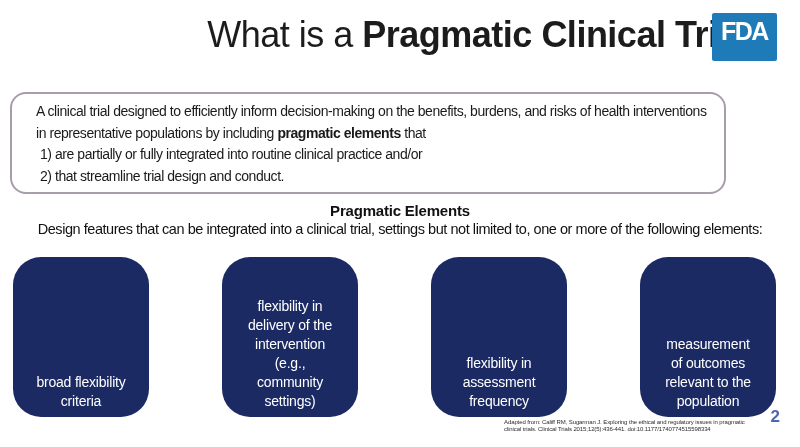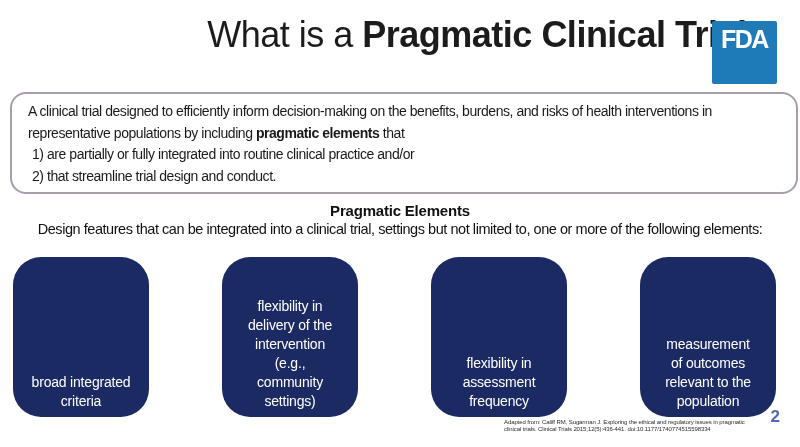--- a/index.html
+++ b/index.html
@@ -27,45 +27,44 @@
     color: #1c1c1c;
     white-space: nowrap;
   }
   .title .emph { font-weight: 700; }
 
   .fda-logo {
     position: absolute;
     left: 712px;
     top: 13px;
     width: 65px;
-    height: 63px;
+    height: 48px;
     background: var(--fda-blue, #1f7ab8);
     border-radius: 2px;
     text-align: center;
-    margin-top: 8px;
   }
   .fda-logo .fda-text {
     display: inline-block;
     margin-top: 4px;
     color: #ffffff;
     font-size: 25px;
     font-weight: 700;
     letter-spacing: -1.5px;
     line-height: 28px;
   }
 
   .def-box {
     position: absolute;
     left: 10px;
     top: 92px;
-    width: 788px;
+    width: 716px;
     height: 102px;
     border: 2px solid #a79dab;
     border-radius: 16px;
-    padding: 7px 11px 7px 16px;
+    padding: 7px 11px 7px 24px;
     background: #ffffff;
   }
   .def-text {
     font-size: 14px;
     line-height: 21.5px;
     letter-spacing: -0.45px;
     color: #1a1a1a;
   }
   .def-text b { font-weight: 700; }
   .def-item { padding-left: 4px; }
@@ -158,21 +157,21 @@
       <div class="def-item">1) are partially or fully integrated into routine clinical practice and/or</div>
       <div class="def-item">2) that streamline trial design and conduct.</div>
     </div>
   </div>
 
   <div class="pe-heading">Pragmatic Elements</div>
   <div class="pe-subtitle">Design features that can be integrated into a clinical trial, settings but not limited to, one or more of the following elements:</div>
 
   <div class="cards">
     <div class="card">
-      <span class="card-label">broad integrated
+      <span class="card-label">broad flexibility
 criteria</span>
     </div>
     <div class="card">
       <span class="card-label">flexibility in
 delivery of the
 intervention
 (e.g.,
 community
 settings)</span>
     </div>

